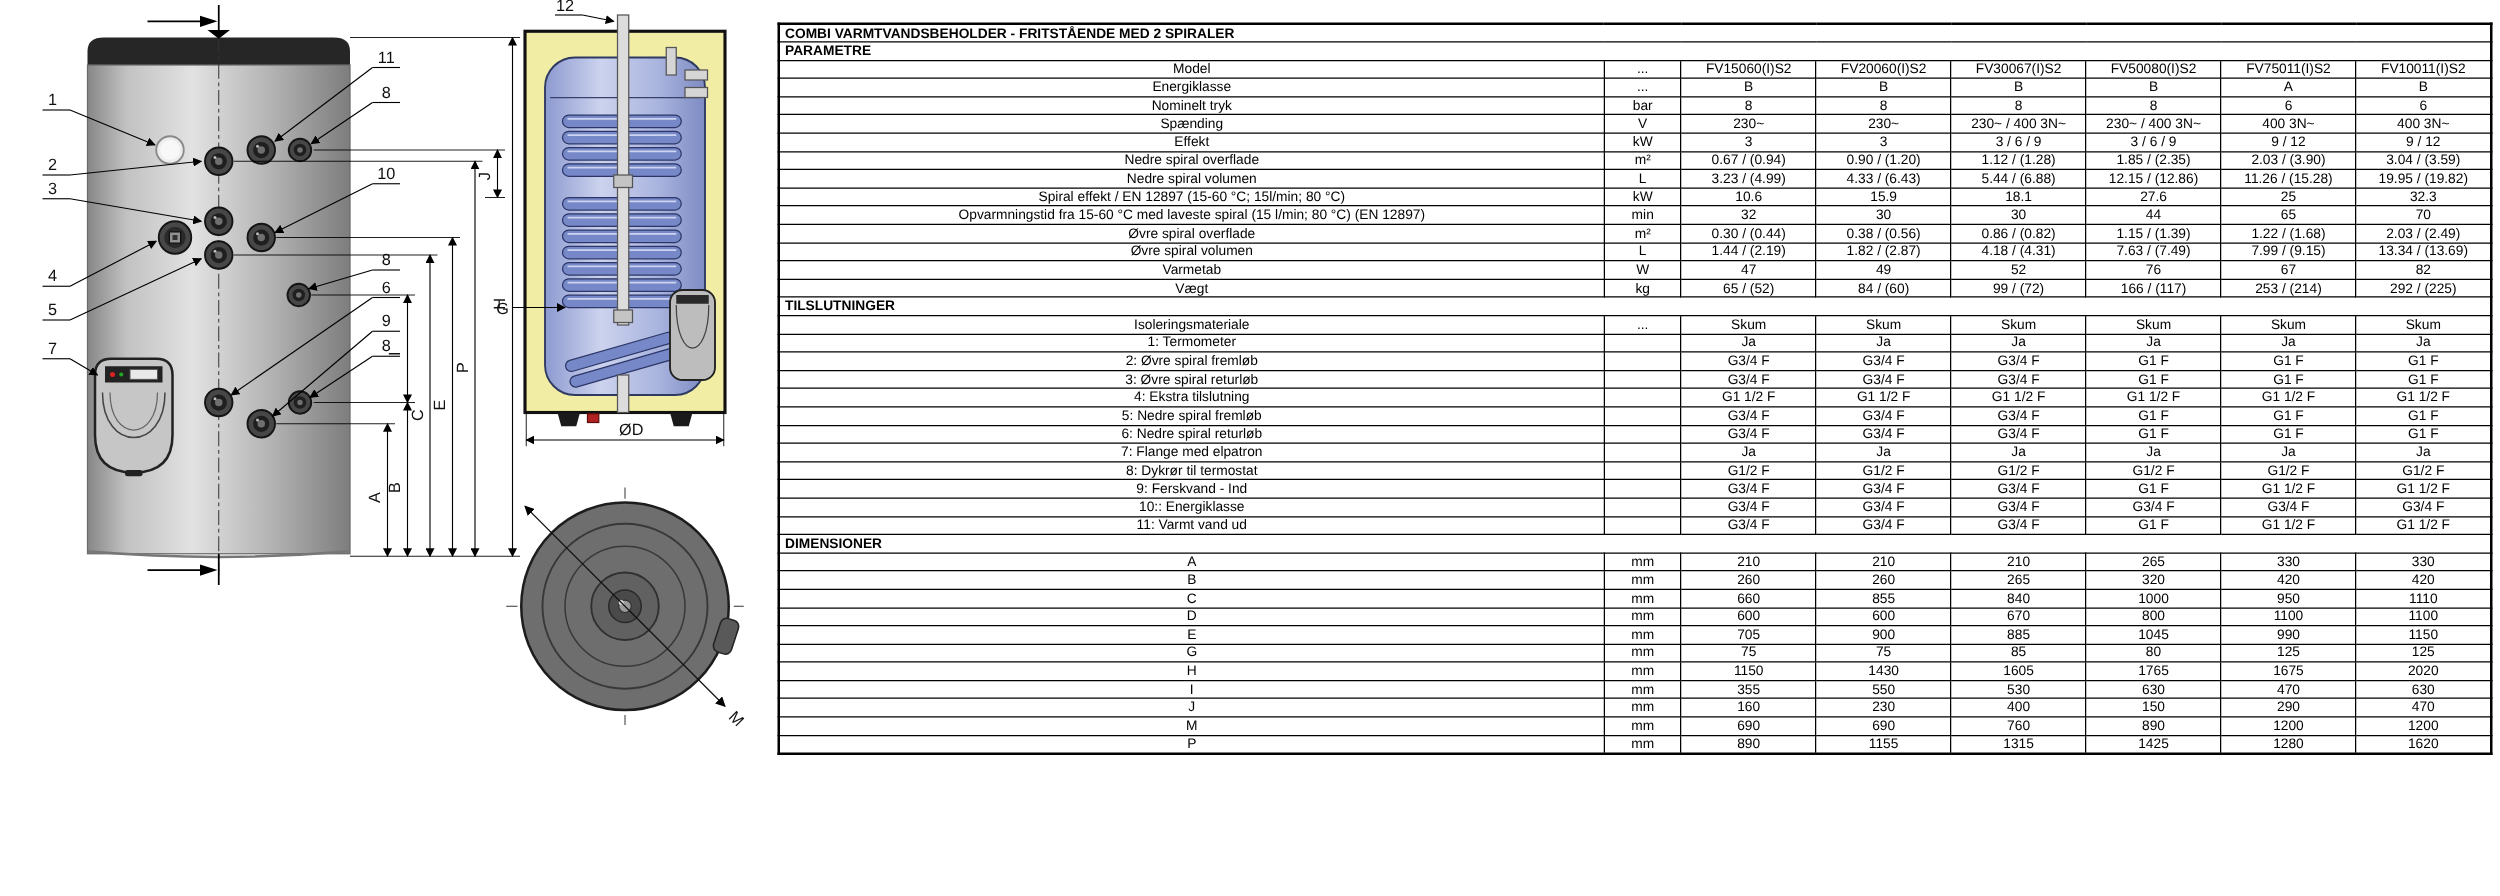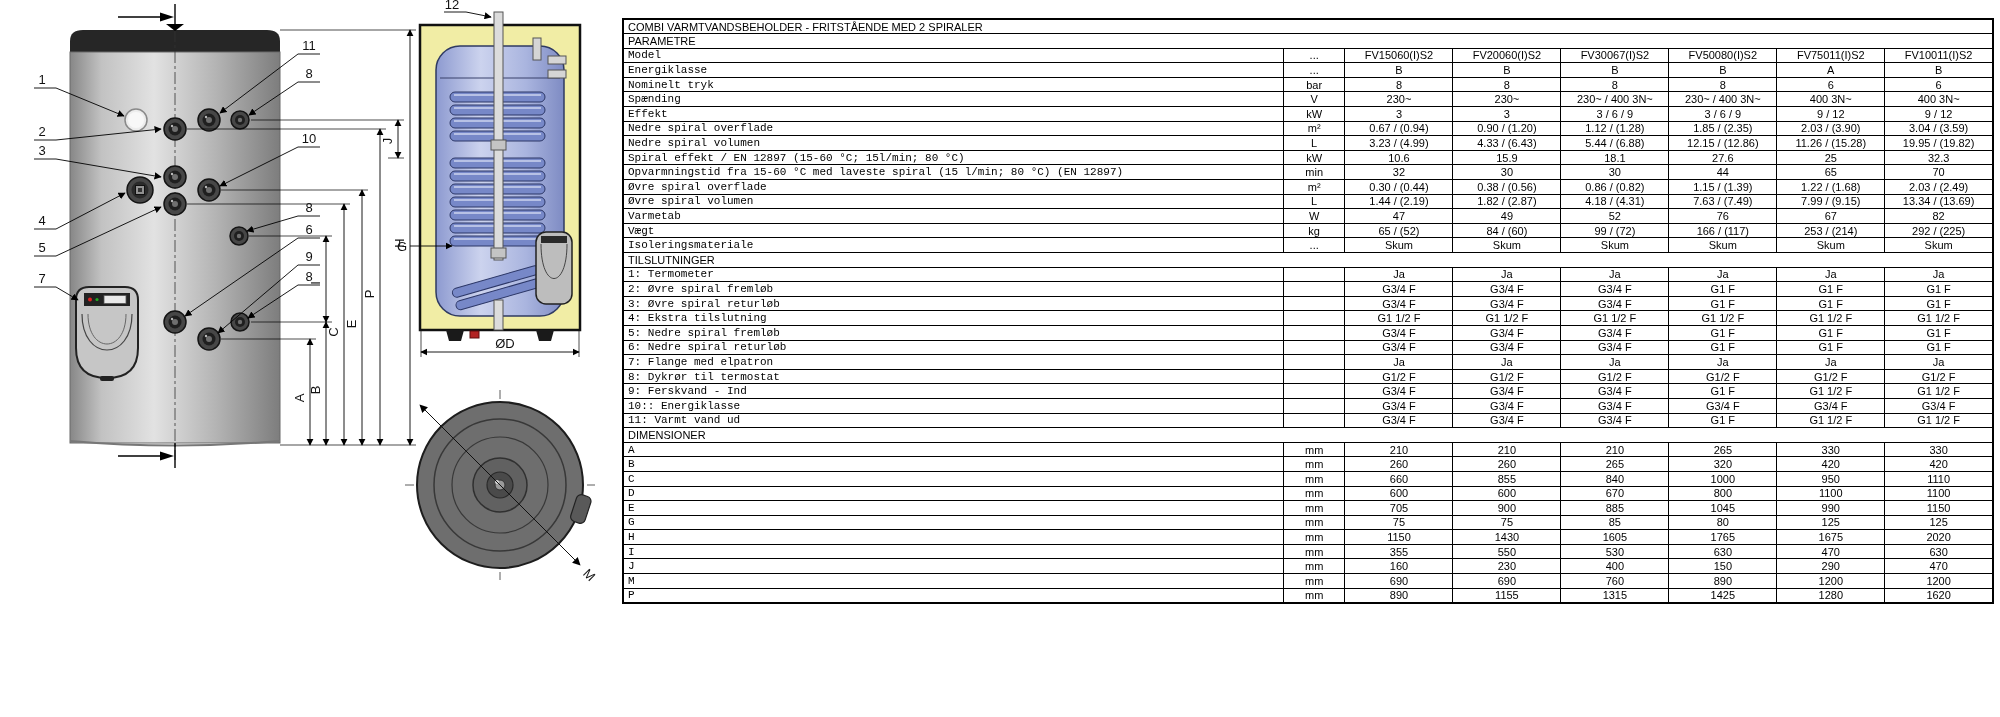--- a/index.html
+++ b/index.html
@@ -12,23 +12,23 @@
   .table-wrap { position: absolute; left: 622px; top: 18px; width: 1372px; }
   table.spec {
     width: 100%; border-collapse: collapse; table-layout: fixed;
     border: 2px solid #000;
   }
   table.spec td {
     border: 1px solid #000; font-size: 11px; height: 14.6px;
     line-height: 12px; padding: 0 4px; white-space: nowrap; overflow: hidden;
     vertical-align: middle;
   }
-  td.title { font-weight: normal; font-size: 11.5px; border-bottom: 2px solid #000; }
-  td.section { padding-left: 6px; }
-  td.label { text-align: left; font-family: Liberation Mono, monospace; }
+  td.title { font-weight: bold; font-size: 11.5px; border-bottom: 2px solid #000; }
+  td.section { padding-left: 6px; font-weight: bold; }
+  td.label { text-align: center; }
   td.unit { text-align: center; }
   td.val { text-align: center; }
   svg text { font-family: "Liberation Sans", sans-serif; fill: #111; }
 </style>
 </head>
 <body>
 
 <div class="drawings">
 <svg width="622" height="717" viewBox="0 0 622 717">
   <defs>
@@ -462,33 +462,33 @@
           <td class="label">Vægt</td>
           <td class="unit">kg</td>
           <td class="val">65 / (52)</td>
           <td class="val">84 / (60)</td>
           <td class="val">99 / (72)</td>
           <td class="val">166 / (117)</td>
           <td class="val">253 / (214)</td>
           <td class="val">292 / (225)</td>
         </tr>
         <tr>
+          <td class="section" colspan="8">TILSLUTNINGER</td>
+        </tr>
+        <tr>
           <td class="label">Isoleringsmateriale</td>
           <td class="unit">...</td>
           <td class="val">Skum</td>
           <td class="val">Skum</td>
           <td class="val">Skum</td>
           <td class="val">Skum</td>
           <td class="val">Skum</td>
           <td class="val">Skum</td>
         </tr>
         <tr>
-          <td class="section" colspan="8">TILSLUTNINGER</td>
-        </tr>
-        <tr>
           <td class="label">1:  Termometer</td>
           <td class="unit"></td>
           <td class="val">Ja</td>
           <td class="val">Ja</td>
           <td class="val">Ja</td>
           <td class="val">Ja</td>
           <td class="val">Ja</td>
           <td class="val">Ja</td>
         </tr>
         <tr>

